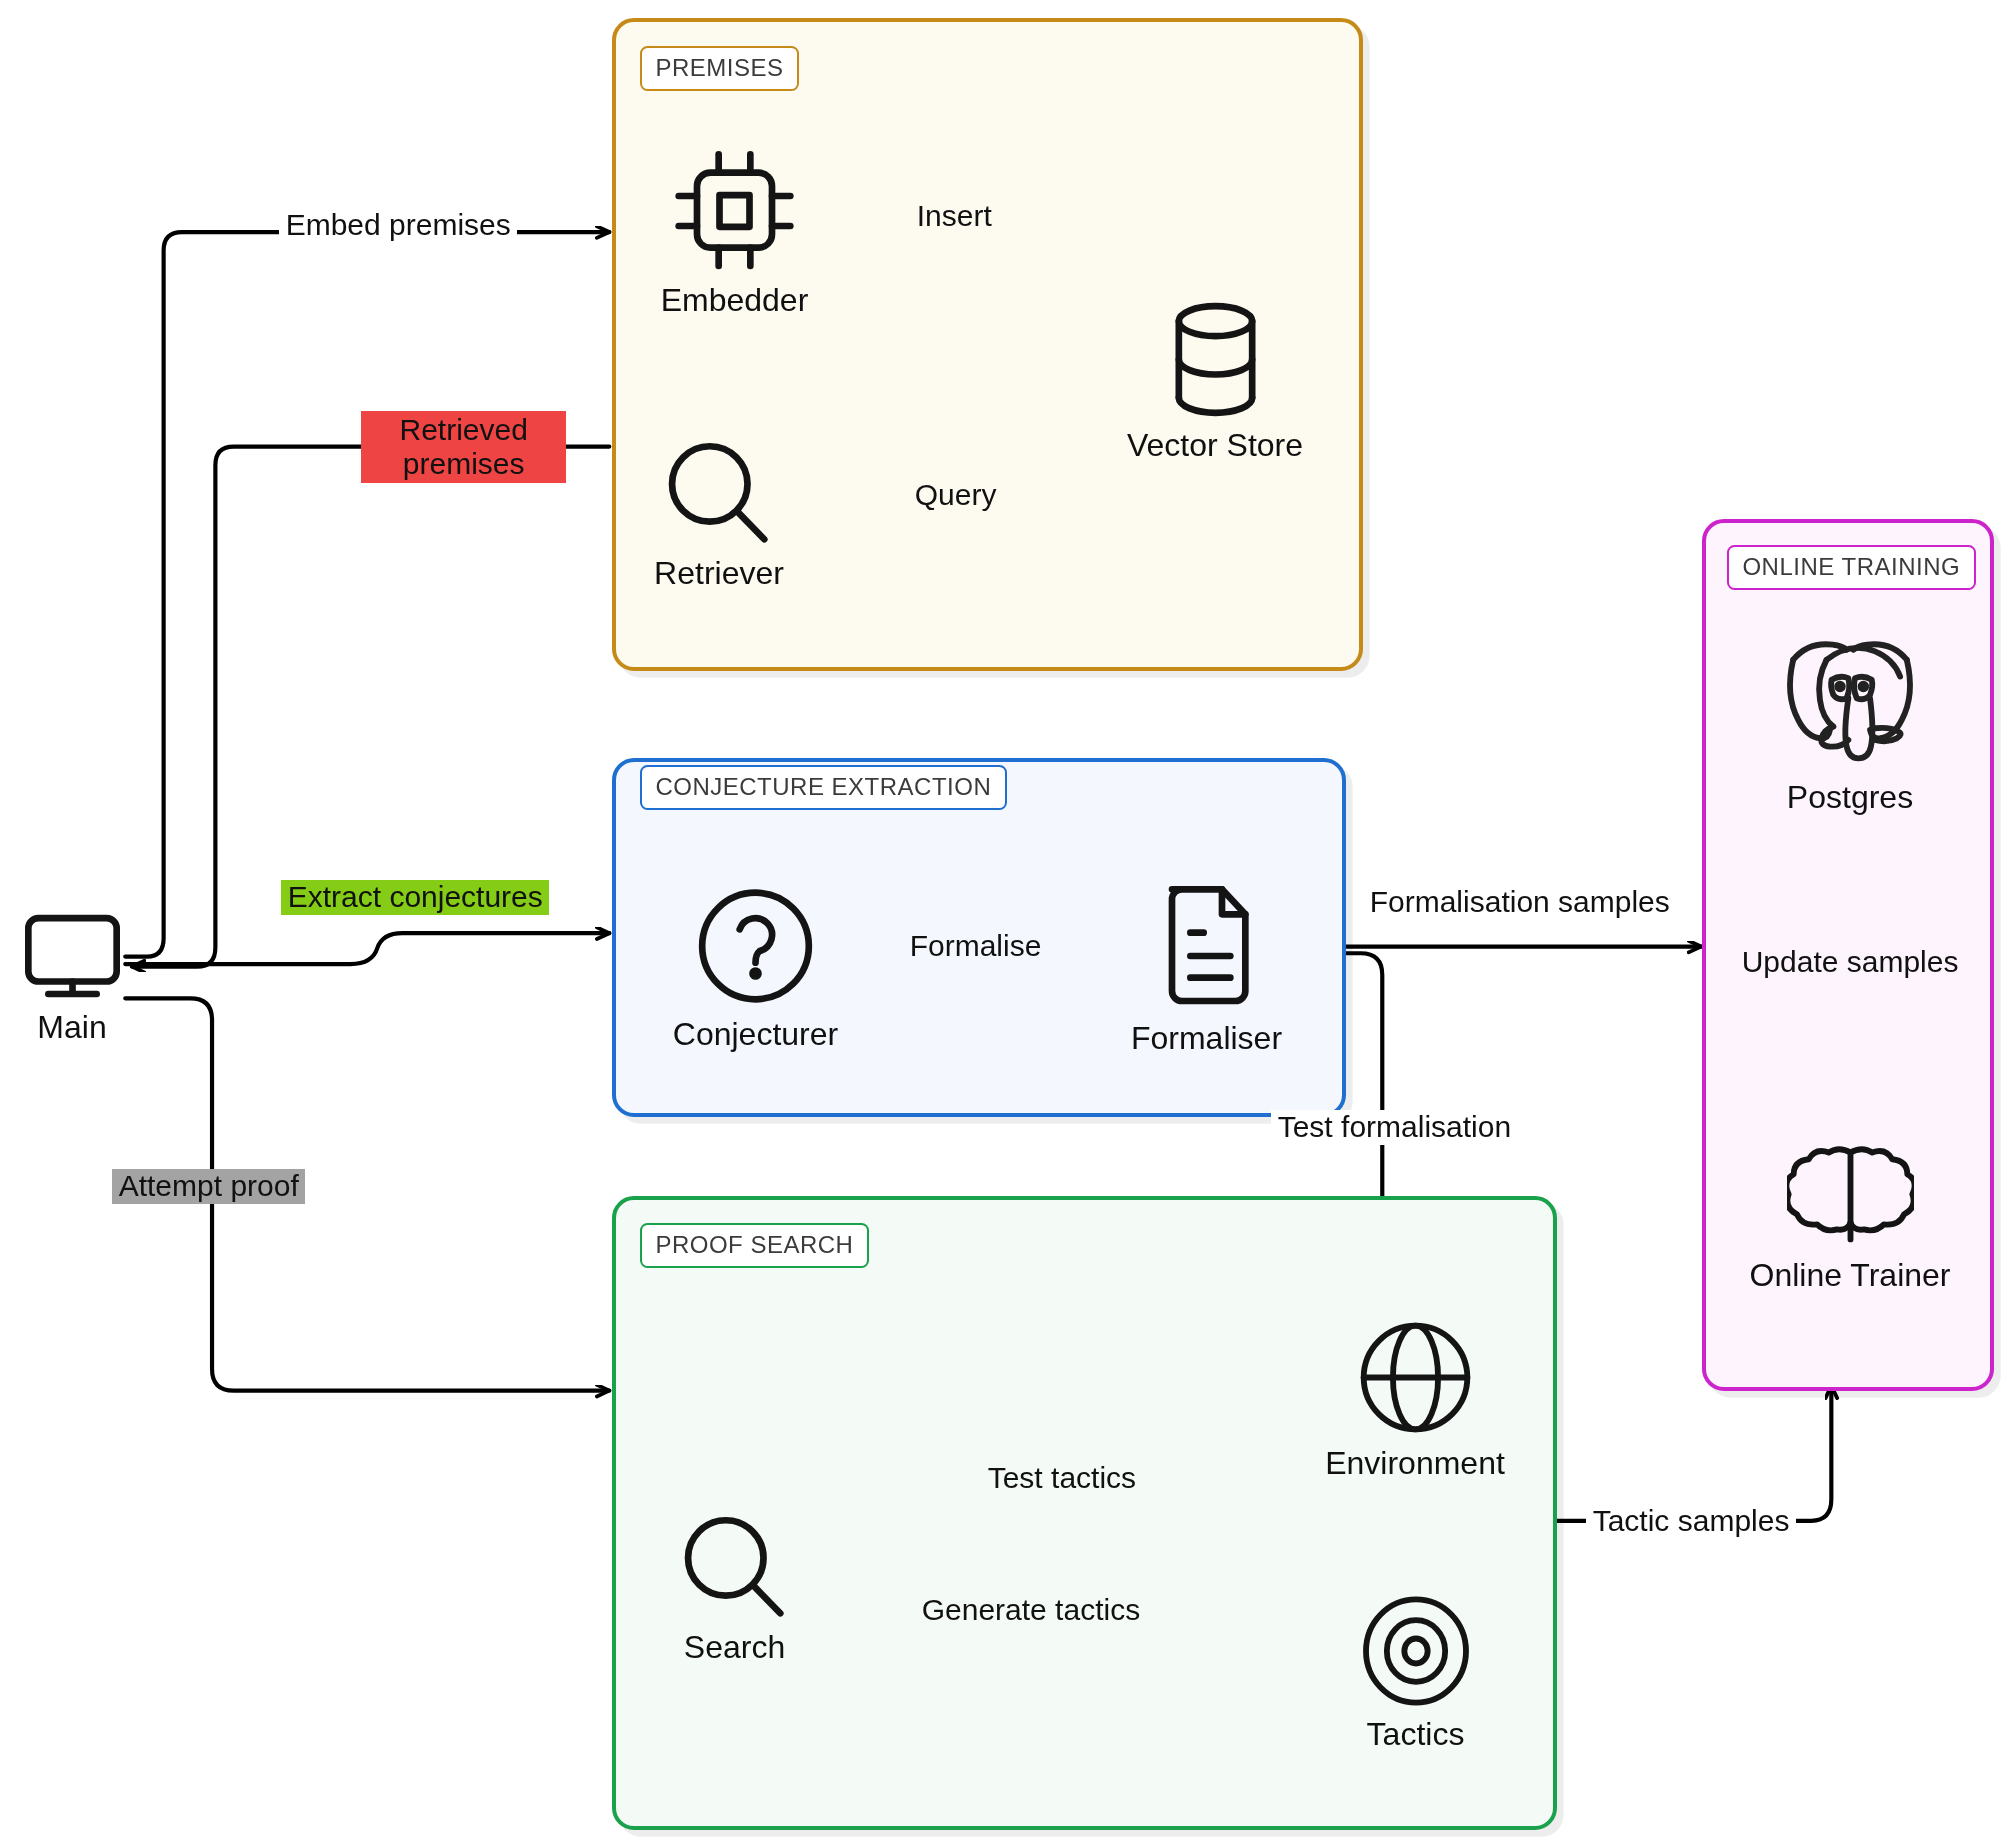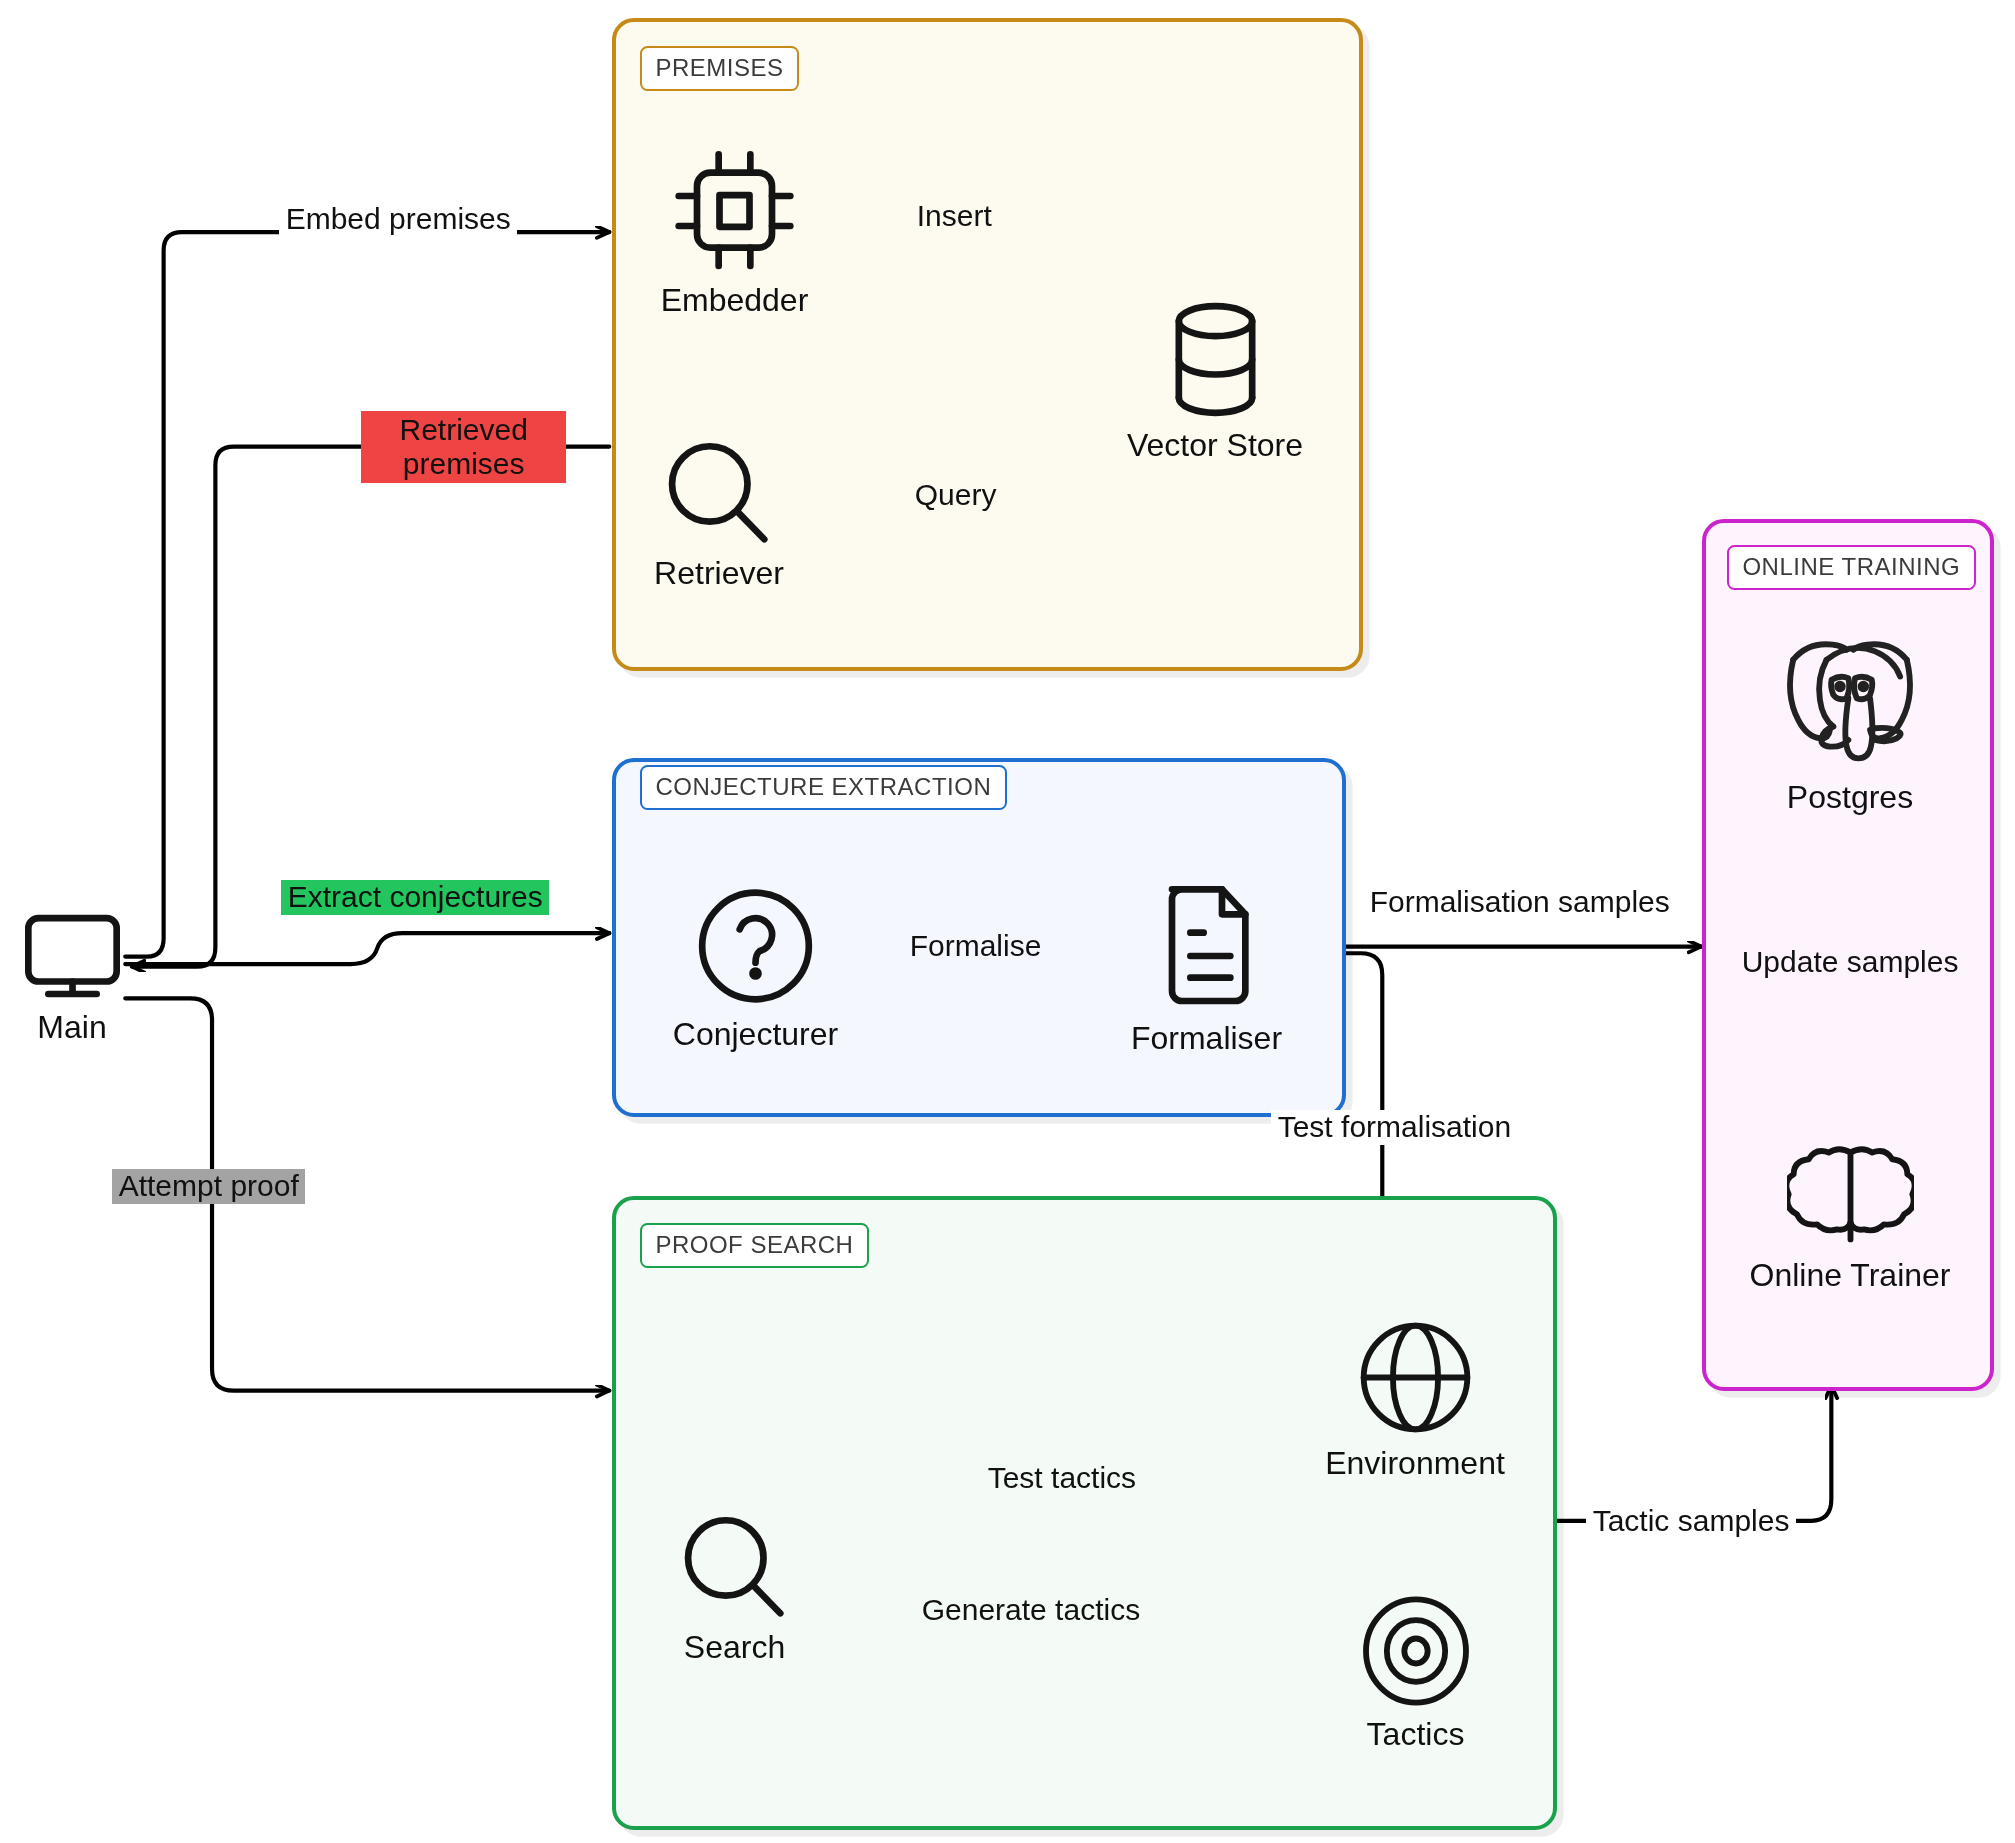--- a/index.html
+++ b/index.html
@@ -214,28 +214,28 @@
     <span class="glyph">
       <svg width="127" height="104" viewBox="0 0 152 124" fill="none" stroke="#141414" stroke-width="7" stroke-linecap="round" stroke-linejoin="round">
         <path d="M76,10 q-14,-8 -26,0 q-16,-6 -24,8 q-18,2 -18,18 q-14,8 -6,24 q-6,16 10,24 q6,14 24,12 q10,10 24,6 q12,2 16,-8"></path>
         <path d="M76,10 q14,-8 26,0 q16,-6 24,8 q18,2 18,18 q14,8 6,24 q6,16 -10,24 q-6,14 -24,12 q-10,10 -24,6 q-12,2 -16,-8"></path>
         <line x1="76" y1="10" x2="76" y2="114"></line>
       </svg>
     </span>
     <span class="cap">Online Trainer</span>
   </div>
 
-  <div class="edge-label" style="left:279px; top:202px; background:#fff; padding:0 6.7px;">Embed premises</div>
+  <div class="edge-label" style="left:279px; top:208px; background:#fff; padding:0 6.7px;">Embed premises</div>
 
   <div class="edge-label two" style="left:361px; top:411px; background:#ef4444; padding:1.7px 6.7px;">
     <span>Retrieved</span><br>
     <span>premises</span>
   </div>
 
-  <div class="edge-label" style="left:281px; top:880px; background:#22c55e; padding:0 6.7px;">Extract conjectures</div>
+  <div class="edge-label" style="left:281px; top:880px; background:#84cc16; padding:0 6.7px;">Extract conjectures</div>
 
   <div class="edge-label" style="left:112px; top:1169px; background:#a3a3a3; padding:0 6.7px;">Attempt proof</div>
 
   <div class="edge-label" style="left:910px; top:199px; background:#fdfaf0; padding:0 6.7px;">Insert</div>
 
   <div class="edge-label" style="left:908px; top:478px; background:#fdfaf0; padding:0 6.7px;">Query</div>
 
   <div class="edge-label" style="left:903px; top:929px; background:#f4f8fe; padding:0 6.7px;">Formalise</div>
 
   <div class="edge-label" style="left:1363px; top:885px; background:#fff; padding:0 6.7px;">Formalisation samples</div>

